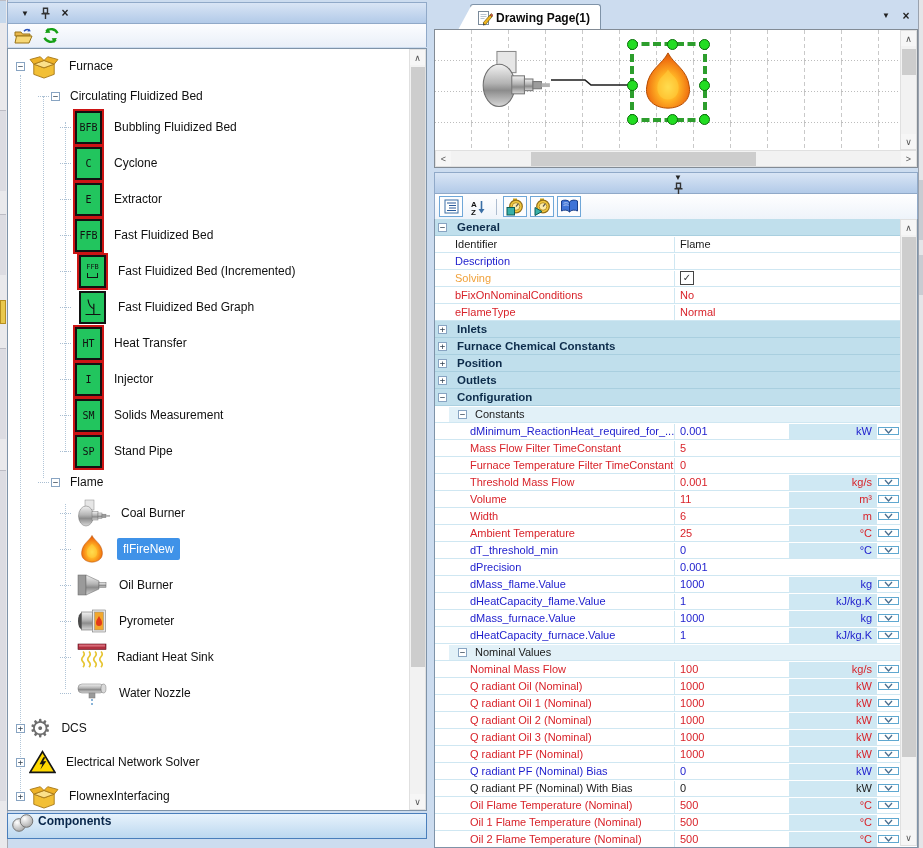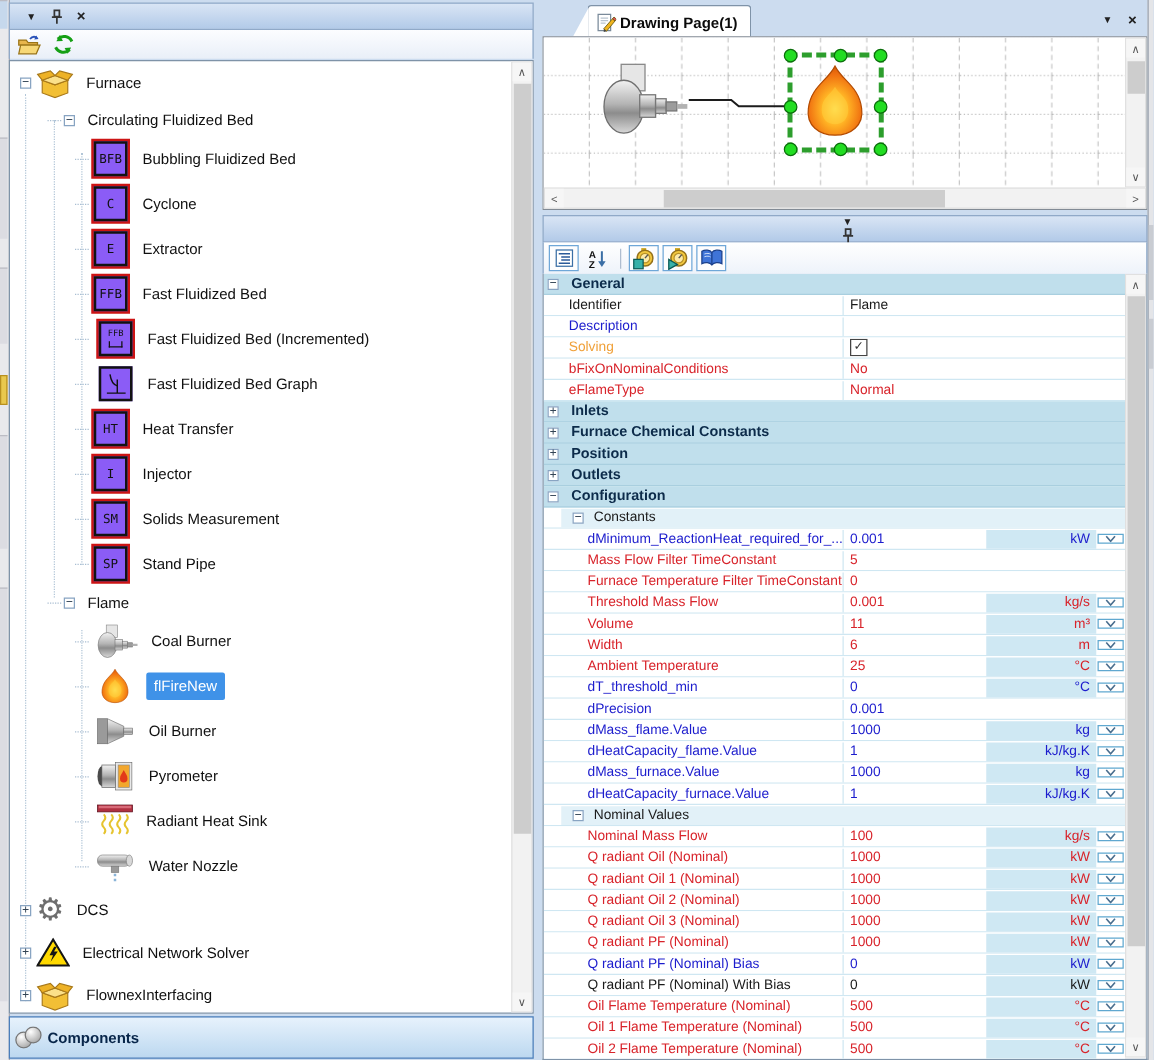--- a/index.html
+++ b/index.html
@@ -42,30 +42,30 @@
   .tree-row.lvl2{padding-left:52px;}
   .tree-row::before{content:'';width:11px;border-top:1px dotted #a9bed2;margin-right:2px;flex:none;}
   .tree-row.lvl0::before{display:none;}
   .guide{position:absolute;border-left:1px dotted #b2c6d8;width:0;}
   .expander{width:9px;height:9px;border:1px solid #88a4c2;background:#fff;color:#345;
     font-size:9px;line-height:7px;text-align:center;flex:none;
     font-family:"DejaVu Sans Mono",monospace;box-sizing:border-box;}
   .ticon{flex:none;display:flex;align-items:center;justify-content:center;margin-left:4px;}
   .tlabel{margin-left:10px;white-space:nowrap;}
   .tlabel.sel{background:#3f92e8;color:#fff;padding:4px 6px;border-radius:2px;}
-  .letterbox{width:27px;height:28px;background:#8b5cf6;border:2.5px solid #121212;box-shadow:0 0 0 2px #cc1414;
+  .letterbox{width:27px;height:33px;background:#22c55e;border:2.5px solid #121212;box-shadow:0 0 0 2px #cc1414;
     display:flex;align-items:center;justify-content:center;flex:none;box-sizing:border-box;
     font-family:"DejaVu Sans Mono",monospace;font-size:10px;color:#111;margin:2px;}
   .letterbox.nored{box-shadow:none;border-width:2.5px;}
   .ffbi{display:flex;flex-direction:column;align-items:center;line-height:1;}
   .ffbi .f1{font-size:7px;letter-spacing:0;}
   .ffbi .f2{width:9px;height:4px;border:1px solid #111;border-top:none;margin-top:2px;}
-  .components-bar{position:absolute;left:7px;top:813px;width:420px;height:34px;
+  .components-bar{position:absolute;left:7px;top:813px;width:420px;height:26px;
     border:1px solid #4a7ebb;background:linear-gradient(#e7f2fc,#bcd8f0);
-    display:flex;align-items:center;font-weight:bold;font-size:12px;color:#08264a;
+    display:flex;font-weight:bold;font-size:12px;color:#08264a;
     padding:0 4px;box-sizing:border-box;gap:4px;}
   
   .tabbar{position:absolute;left:434px;top:2px;width:484px;height:27px;}
   .tab{position:absolute;left:36px;top:2px;height:25px;background:#fff;border:1px solid #7f93a8;border-bottom:none;
     border-radius:3px 3px 0 0;display:flex;align-items:center;gap:3px;padding:0 10px 0 6px;
     font-weight:bold;font-size:12px;color:#0a0a0a;}
   .tab::before{content:'';position:absolute;left:-13px;bottom:0;width:0;height:0;
     border-bottom:24px solid #fff;border-left:13px solid transparent;}
   .tab::after{content:'';position:absolute;left:-14px;bottom:-1px;width:16px;height:2px;}
   .tabbar .btns{position:absolute;right:4px;top:6px;display:flex;}

